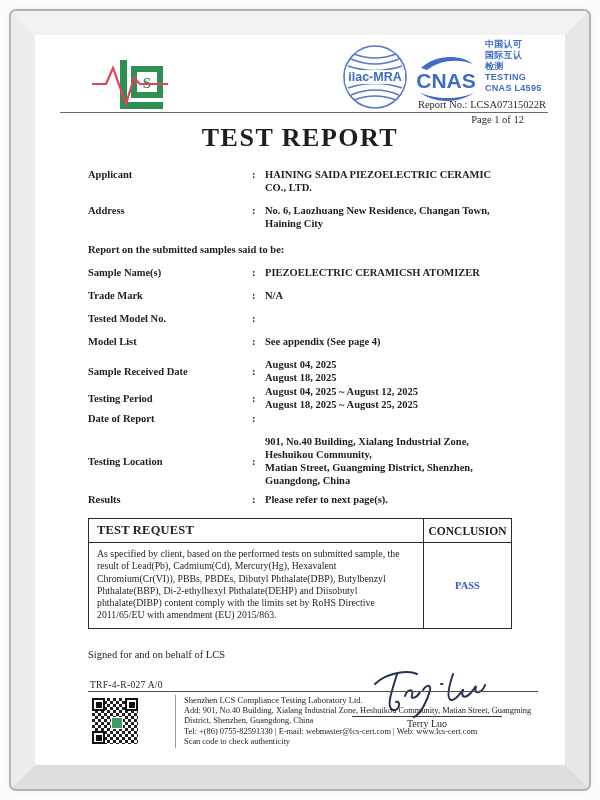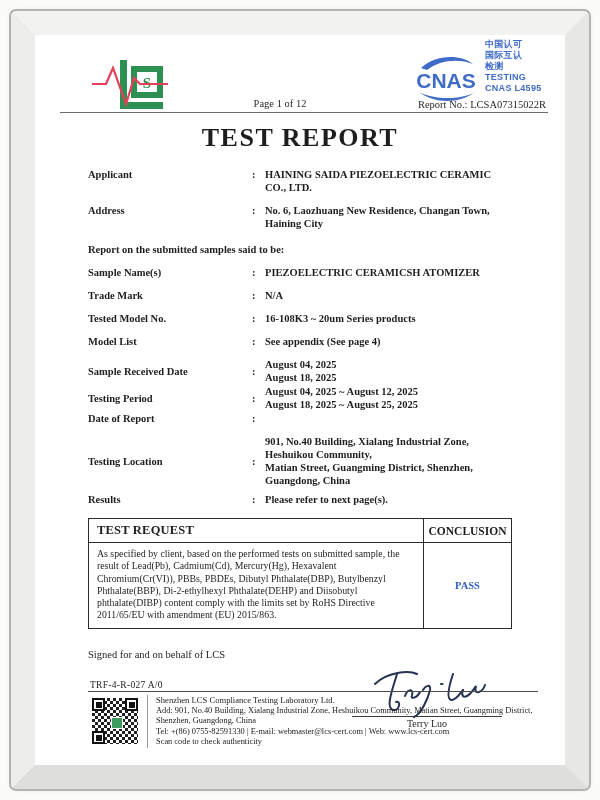--- a/index.html
+++ b/index.html
@@ -11,21 +11,21 @@
   .mat        { position:absolute; inset:11px; border:24px solid;
                 border-color:#f2f2f1 #e7e7e6 #dededd #ededec;
                 outline:2px solid #b3b3b1; border-radius:5px; background:#fff;
                 box-shadow:0 0 6px rgba(0,0,0,.10); }
   .page       { position:absolute; inset:36px; background:#fff; }
 
   
   .header     { position:relative; height:80px; }
   .header-rule{ position:absolute; left:24px; right:16px; top:76px; border-top:1.5px solid #6b6b69; }
   .logo-lcs   { position:absolute; left:54px; top:22px; }
-  .page-num   { position:absolute; left:0; right:40px; top:62px; text-align:center; font-size:10.5px; color:#2a2a2c; }
+  .page-num   { position:absolute; left:0; right:40px; top:78px; text-align:right; font-size:10.5px; color:#2a2a2c; }
   .stamp      { position:absolute; left:305px; top:7px; }
   .cnas-logo  { position:absolute; left:373px; top:18px; }
   .cn-block   { position:absolute; left:449px; top:3px; font-family:"Liberation Sans",sans-serif;
                 font-size:9px; font-weight:bold; line-height:11px; letter-spacing:.3px; }
   .report-no  { position:absolute; right:18px; top:63px; font-size:10.5px; color:#2a2a2c; }
 
   
   .title      { text-align:center; font-size:26px; font-weight:bold; letter-spacing:1.5px; margin:7px 0 15px; }
   .content    { padding:0 52px; }
   .frow       { display:flex; font-size:10.5px; font-weight:bold; line-height:13px; margin-bottom:10px; }
@@ -46,21 +46,21 @@
   
   .signed-for { font-size:10.5px; margin:20px 4px 2px 0; }
   .sig-block  { width:150px; margin:2px 10px 0 auto; text-align:center; }
   .sig-line   { border-top:1px solid #3c3c3e; margin-top:-6px; }
   .sig-name   { font-size:10px; padding-top:1px; }
 
   
   .footer     { position:absolute; left:52px; right:26px; bottom:16px; }
   .trf        { font-size:9.5px; letter-spacing:.3px; padding-left:2px; }
   .trf-rule   { border-top:1.5px solid #4c4c4a; margin-top:1px; }
-  .foot-cols  { display:flex; padding-top:3px; }
+  .foot-cols  { display:flex; padding-top:3px;gap:28px; }
   .qr-wrap    { flex:none; padding:1px 7px 0 2px; }
   .qr         { width:50px; height:50px; position:relative; border:2px solid #fff;
                 background: conic-gradient(#202020 25%, #fff 0 50%, #202020 0 75%, #fff 0) 0 0/6px 6px; }
   .qr .f      { position:absolute; width:13px; height:13px; background:#fff; border:2.5px solid #111; }
   .qr .f i    { position:absolute; inset:1.5px; background:#111; display:block; }
   .qr .f.tl   { left:0; top:0; } .qr .f.tr { right:0; top:0; } .qr .f.bl { left:0; bottom:0; }
   .qr .g      { position:absolute; left:19px; top:19px; width:12px; height:12px; background:#3f9c60; border:1.5px solid #fff; }
   .foot-text  { border-left:1px solid #9a9a98; padding-left:8px; font-size:8.4px; line-height:10.6px; color:#222; }
   .foot-text .co { font-size:8.6px; }
 </style>
@@ -80,20 +80,35 @@
 
           <path d="M41 8 h32 v32 h-32 Z M47 14 v20 h20 V14 Z" fill="#2e8f52" fill-rule="evenodd"></path>
           <text x="57" y="30" font-size="15" font-weight="bold" fill="#2e8f52" text-anchor="middle" font-family="Liberation Serif, serif">S</text>
 
           <polyline points="2,26 16,26 23,10 36,46 44,20 50,26 78,26" fill="none" stroke="#e8405a" stroke-width="2.2"></polyline>
         </svg>
       </div>
 
       <div class="page-num">Page 1 of 12</div>
 
+      <div class="stamp">
+        <svg width="68" height="68" viewBox="0 0 68 68">
+          <g stroke="#5578cc" fill="none" stroke-width="1.6">
+            <circle cx="34" cy="34" r="31"></circle>
+            <path d="M10 16 q24 10 48 0"></path>
+              <path d="M7 23 q27 9 54 0"></path>
+            <path d="M13 11 q21 8 42 0"></path>
+            <path d="M7 45 q27 -9 54 0"></path>
+              <path d="M10 52 q24 -10 48 0"></path>
+            <path d="M13 57 q21 -8 42 0"></path>
+          </g>
+          <rect x="4" y="27" width="60" height="14" fill="#ffffff" opacity="0.9"></rect>
+          <text x="34" y="38" font-size="12.5" font-weight="bold" fill="#3f6cc6" text-anchor="middle" font-family="Liberation Sans, sans-serif">ilac-MRA</text>
+        </svg>
+      </div>
 
       <div class="cnas-logo">
         <svg width="74" height="52" viewBox="0 0 74 52">
           <path d="M12 14 C26 0 52 0 64 10 C50 4 30 6 18 16 Z" fill="#3f6cc6"></path>
           <text x="37" y="34" font-size="21" font-weight="bold" fill="#3f6cc6" text-anchor="middle" font-family="Liberation Sans, sans-serif">CNAS</text>
           <path d="M10 38 C26 50 50 50 66 38 C52 46 26 46 10 38 Z" fill="#3f6cc6"></path>
         </svg>
       </div>
 
       <div class="cn-block" style="color:#3f6cc6;">
@@ -131,21 +146,20 @@
           <span class="val">PIEZOELECTRIC CERAMICSH ATOMIZER</span>
       </div>
       <div class="frow">
         <span class="lab">Trade Mark</span>
           <span class="col">:</span>
           <span class="val">N/A</span>
       </div>
       <div class="frow">
         <span class="lab">Tested Model No.</span>
           <span class="col">:</span>
-          <span class="val">16-108K3 ~ 20um Series products</span>
       </div>
       <div class="frow">
         <span class="lab">Model List</span>
           <span class="col">:</span>
           <span class="val">See appendix (See page 4)</span>
       </div>
       <div class="frow tight">
         <span class="lab" style="align-self:center;">Sample Received Date</span>
           <span class="col" style="align-self:center;">:</span>
           <span class="val">August 04, 2025

